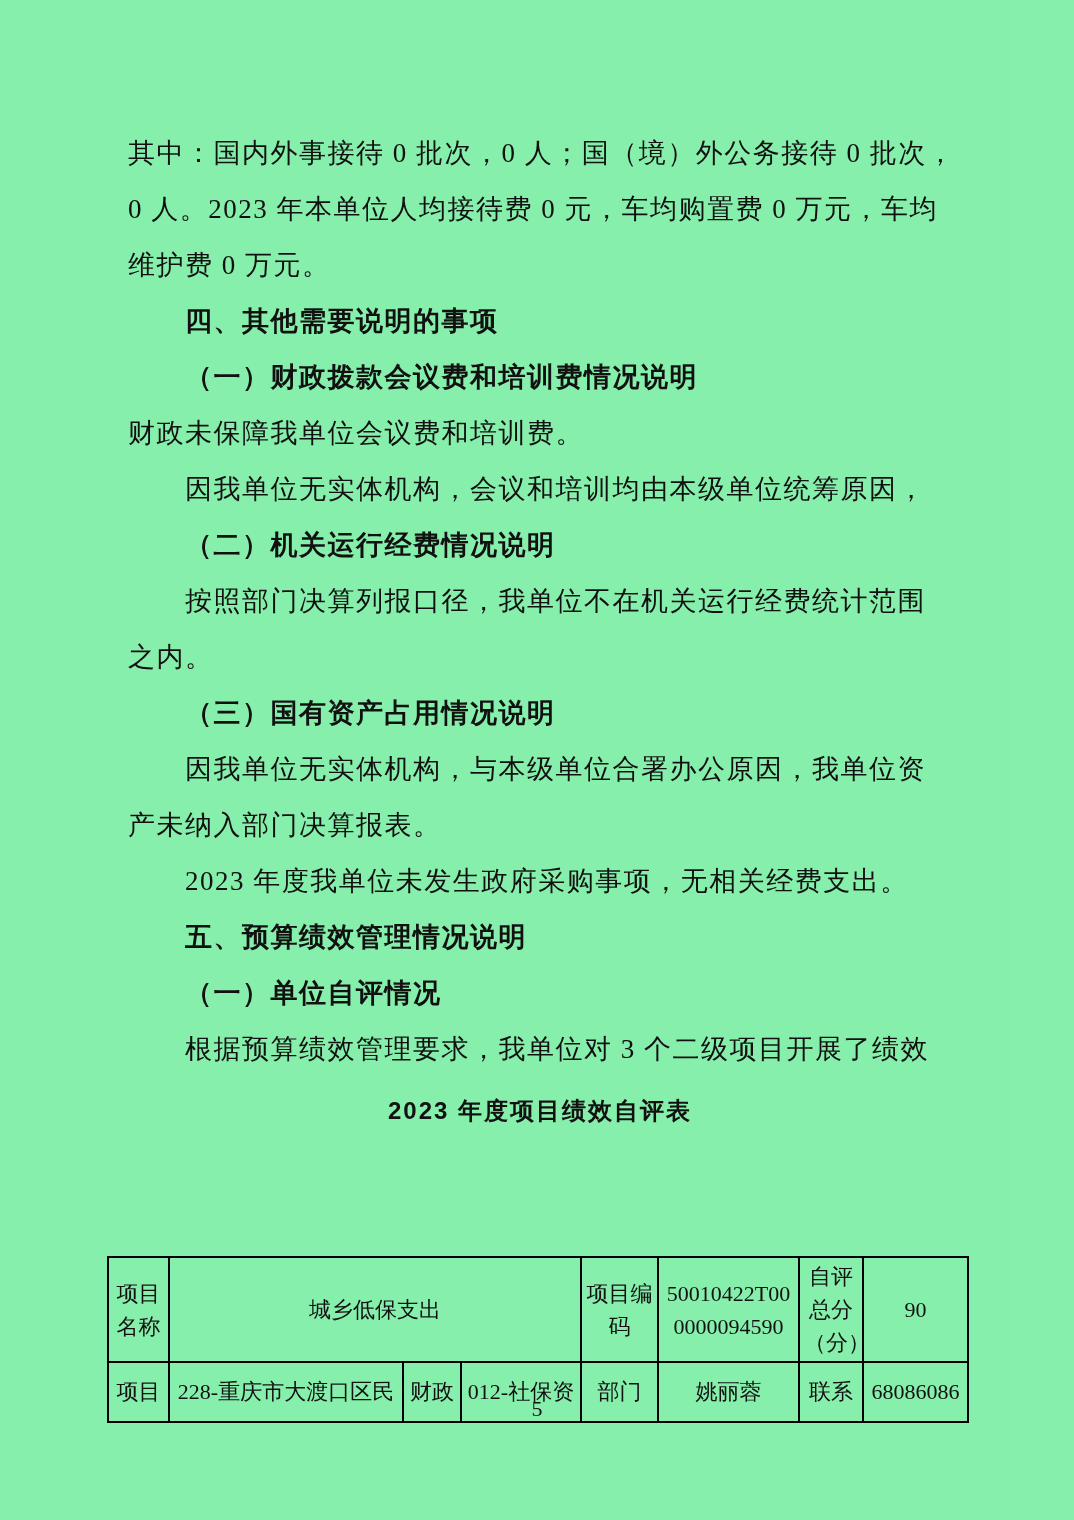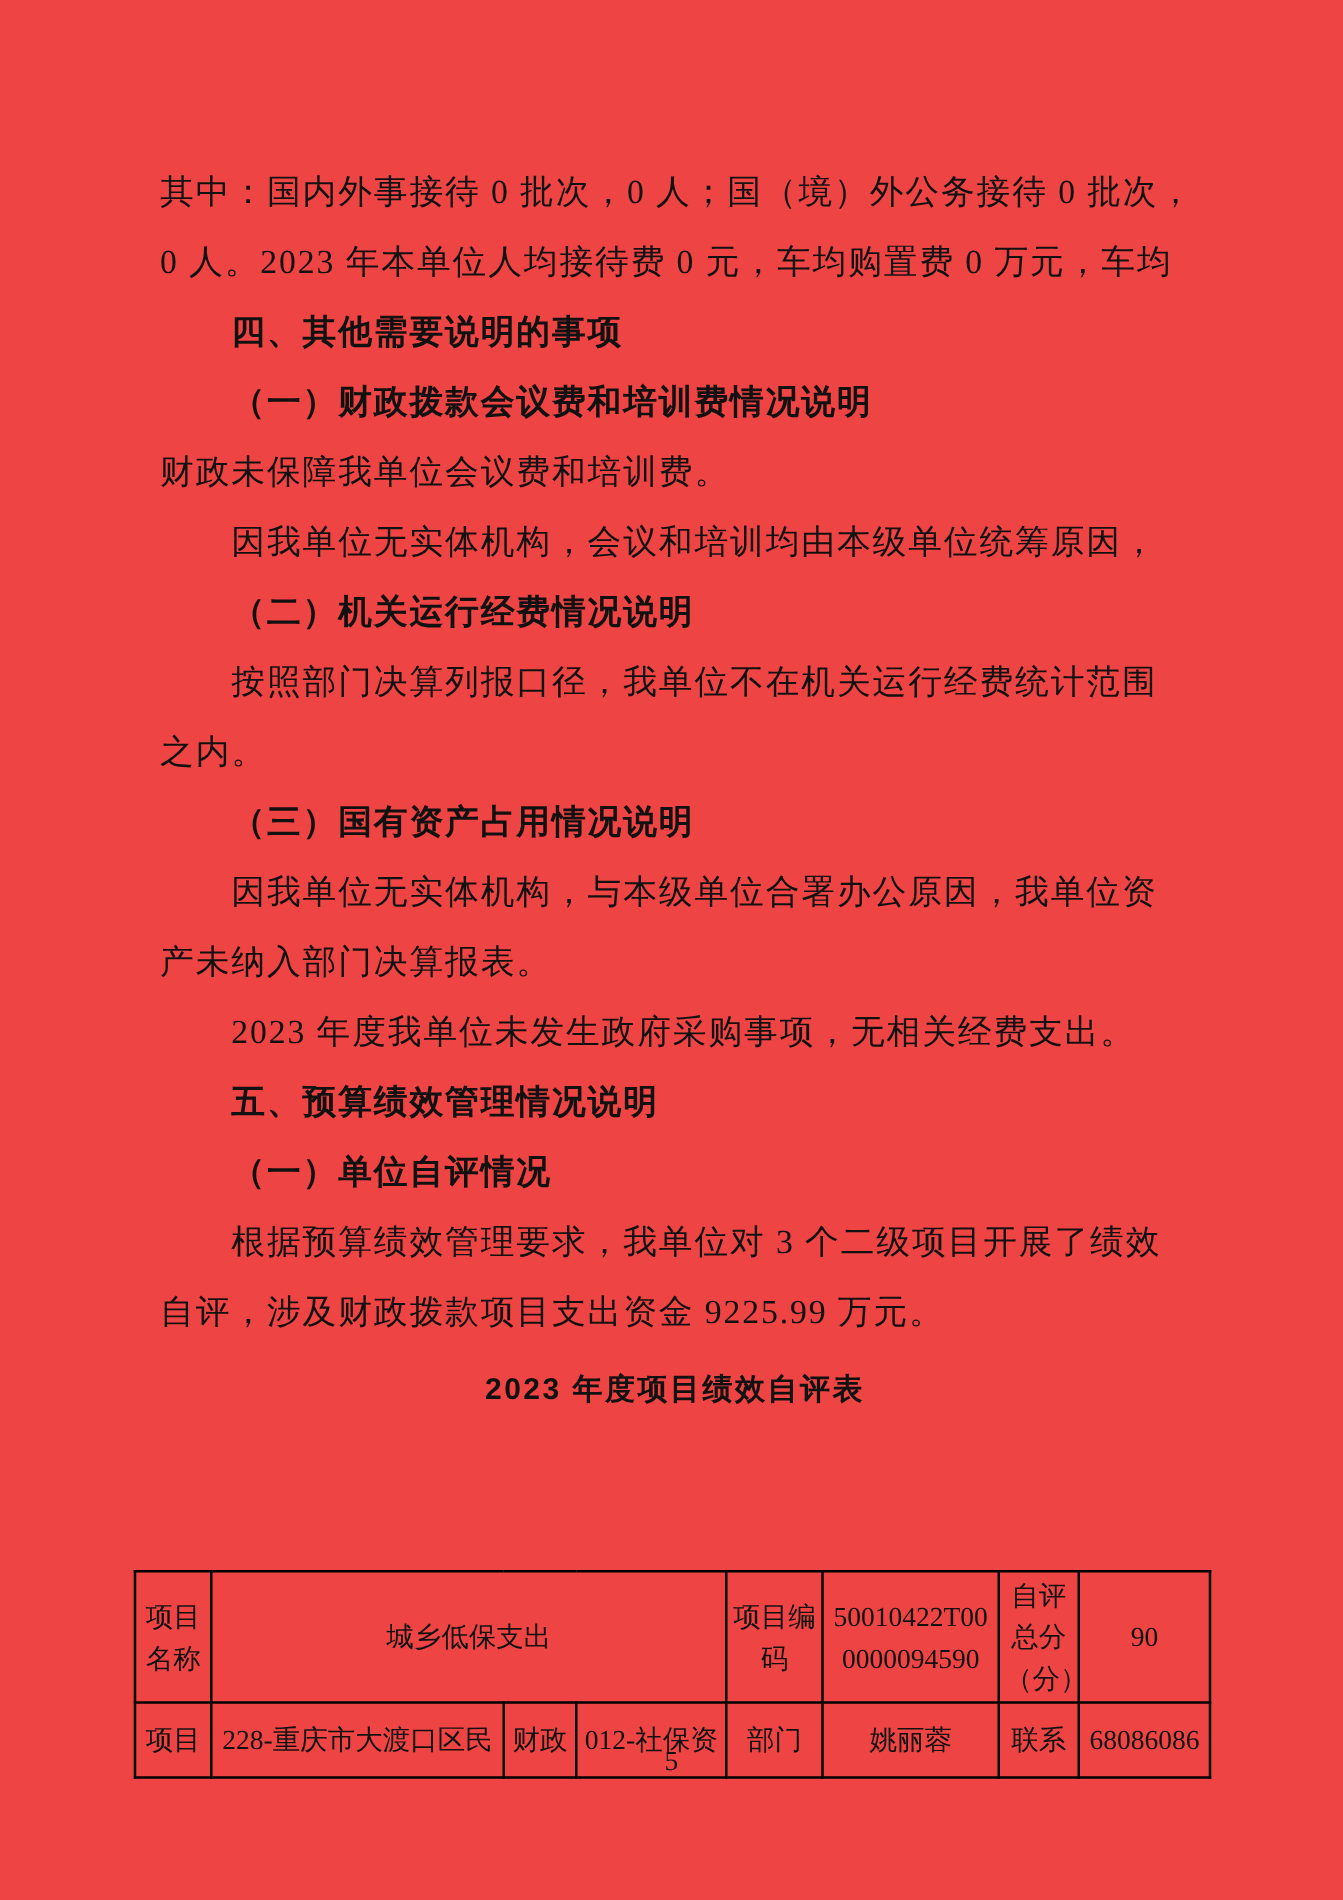--- a/index.html
+++ b/index.html
@@ -1,20 +1,20 @@
 <!DOCTYPE html>
 <html><head>
 <meta charset="utf-8">
 <style>
   html,body { margin:0; padding:0; background:#e8e8e8; }
   .page {
     position:relative;
     width:1074px; height:1520px;
     margin:0 auto;
-    background:#ef4444;
+    background:#86efac;
     font-family:"Liberation Serif","DejaVu Serif",serif;
     color:#111;
     overflow:hidden;
   }
   .textcol {
     position:absolute;
     left:128px; top:125px;
     width:824px;
   }
   .line {
@@ -73,35 +73,35 @@
   }
 </style>
 </head>
 <body>
 
 <div class="page">
 
   <div class="textcol">
     <div class="line">其中：国内外事接待 0 批次，0 人；国（境）外公务接待 0 批次，</div>
     <div class="line">0 人。2023 年本单位人均接待费 0 元，车均购置费 0 万元，车均</div>
+    <div class="line">维护费 0 万元。</div>
     <div class="line h-hei indent">四、其他需要说明的事项</div>
     <div class="line h-kai indent">（一）财政拨款会议费和培训费情况说明</div>
     <div class="line">财政未保障我单位会议费和培训费。</div>
     <div class="line indent">因我单位无实体机构，会议和培训均由本级单位统筹原因，</div>
     <div class="line h-kai indent">（二）机关运行经费情况说明</div>
     <div class="line indent">按照部门决算列报口径，我单位不在机关运行经费统计范围</div>
     <div class="line">之内。</div>
     <div class="line h-kai indent">（三）国有资产占用情况说明</div>
     <div class="line indent">因我单位无实体机构，与本级单位合署办公原因，我单位资</div>
     <div class="line">产未纳入部门决算报表。</div>
     <div class="line indent">2023 年度我单位未发生政府采购事项，无相关经费支出。</div>
     <div class="line h-hei indent">五、预算绩效管理情况说明</div>
     <div class="line h-kai indent">（一）单位自评情况</div>
     <div class="line indent">根据预算绩效管理要求，我单位对 3 个二级项目开展了绩效</div>
-    <div class="line">自评，涉及财政拨款项目支出资金 9225.99 万元。</div>
     <div class="line title-line">2023 年度项目绩效自评表</div>
   </div>
 
   <table class="selfeval">
     <colgroup>
       <col style="width:61px">
         <col style="width:234px">
         <col style="width:58px">
         <col style="width:120px">
       <col style="width:77px">

